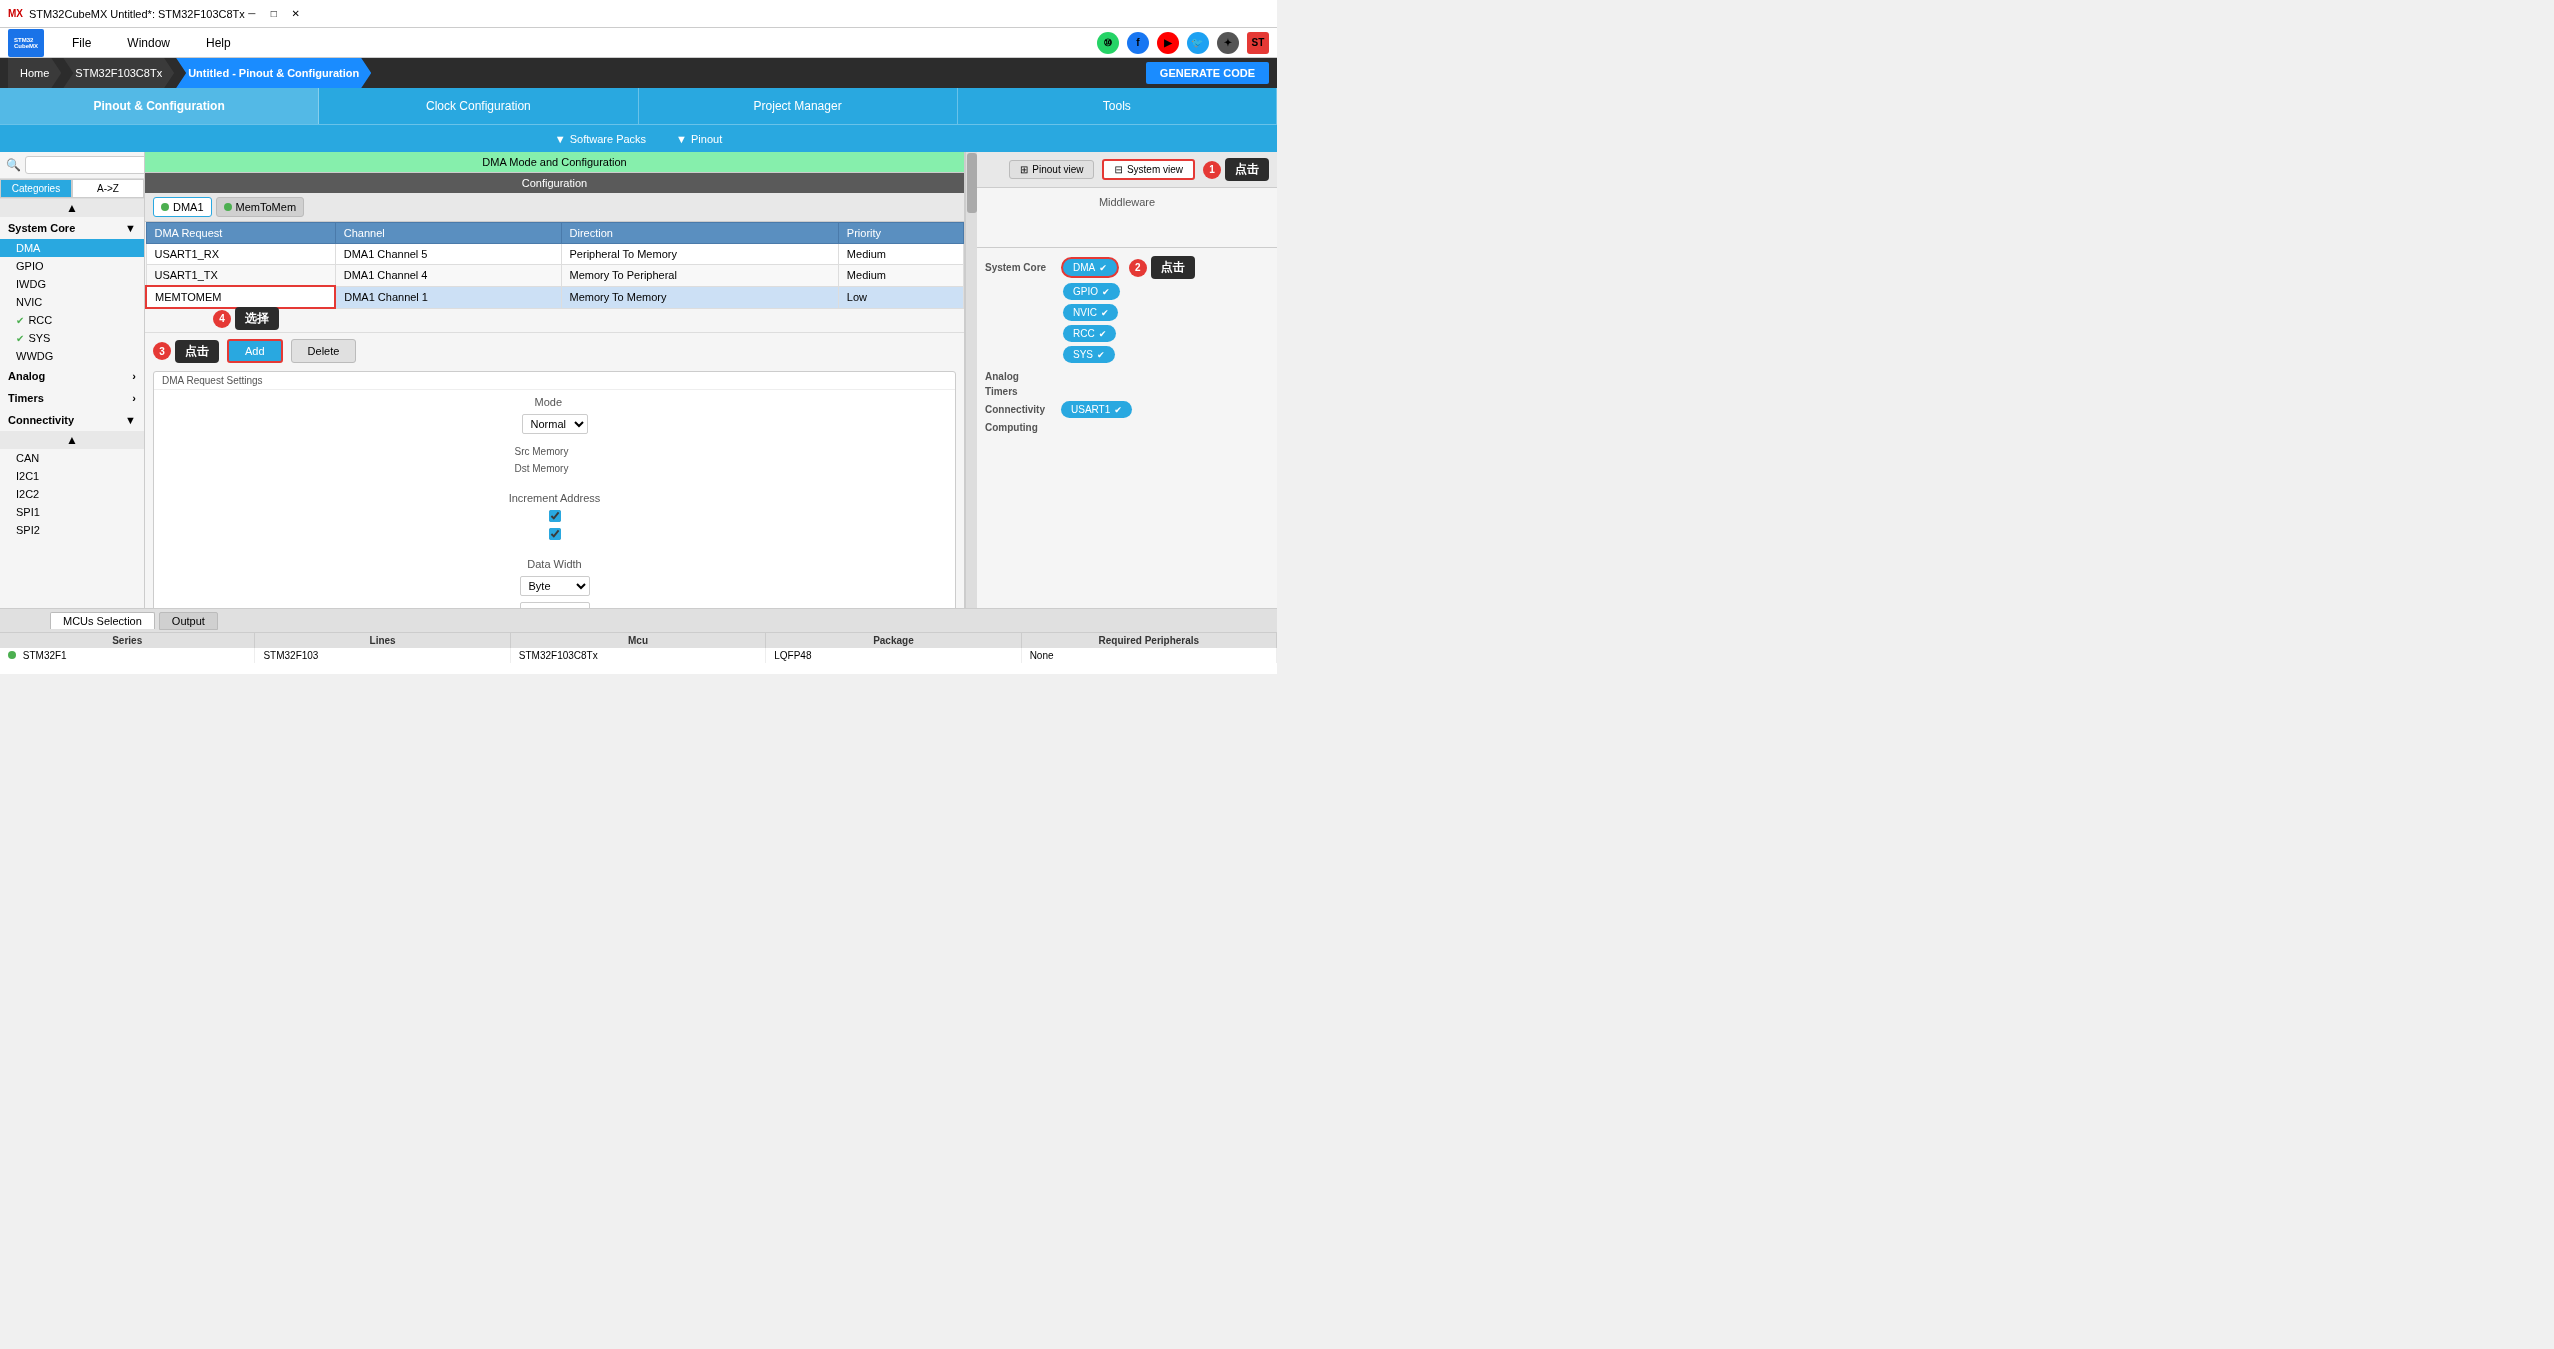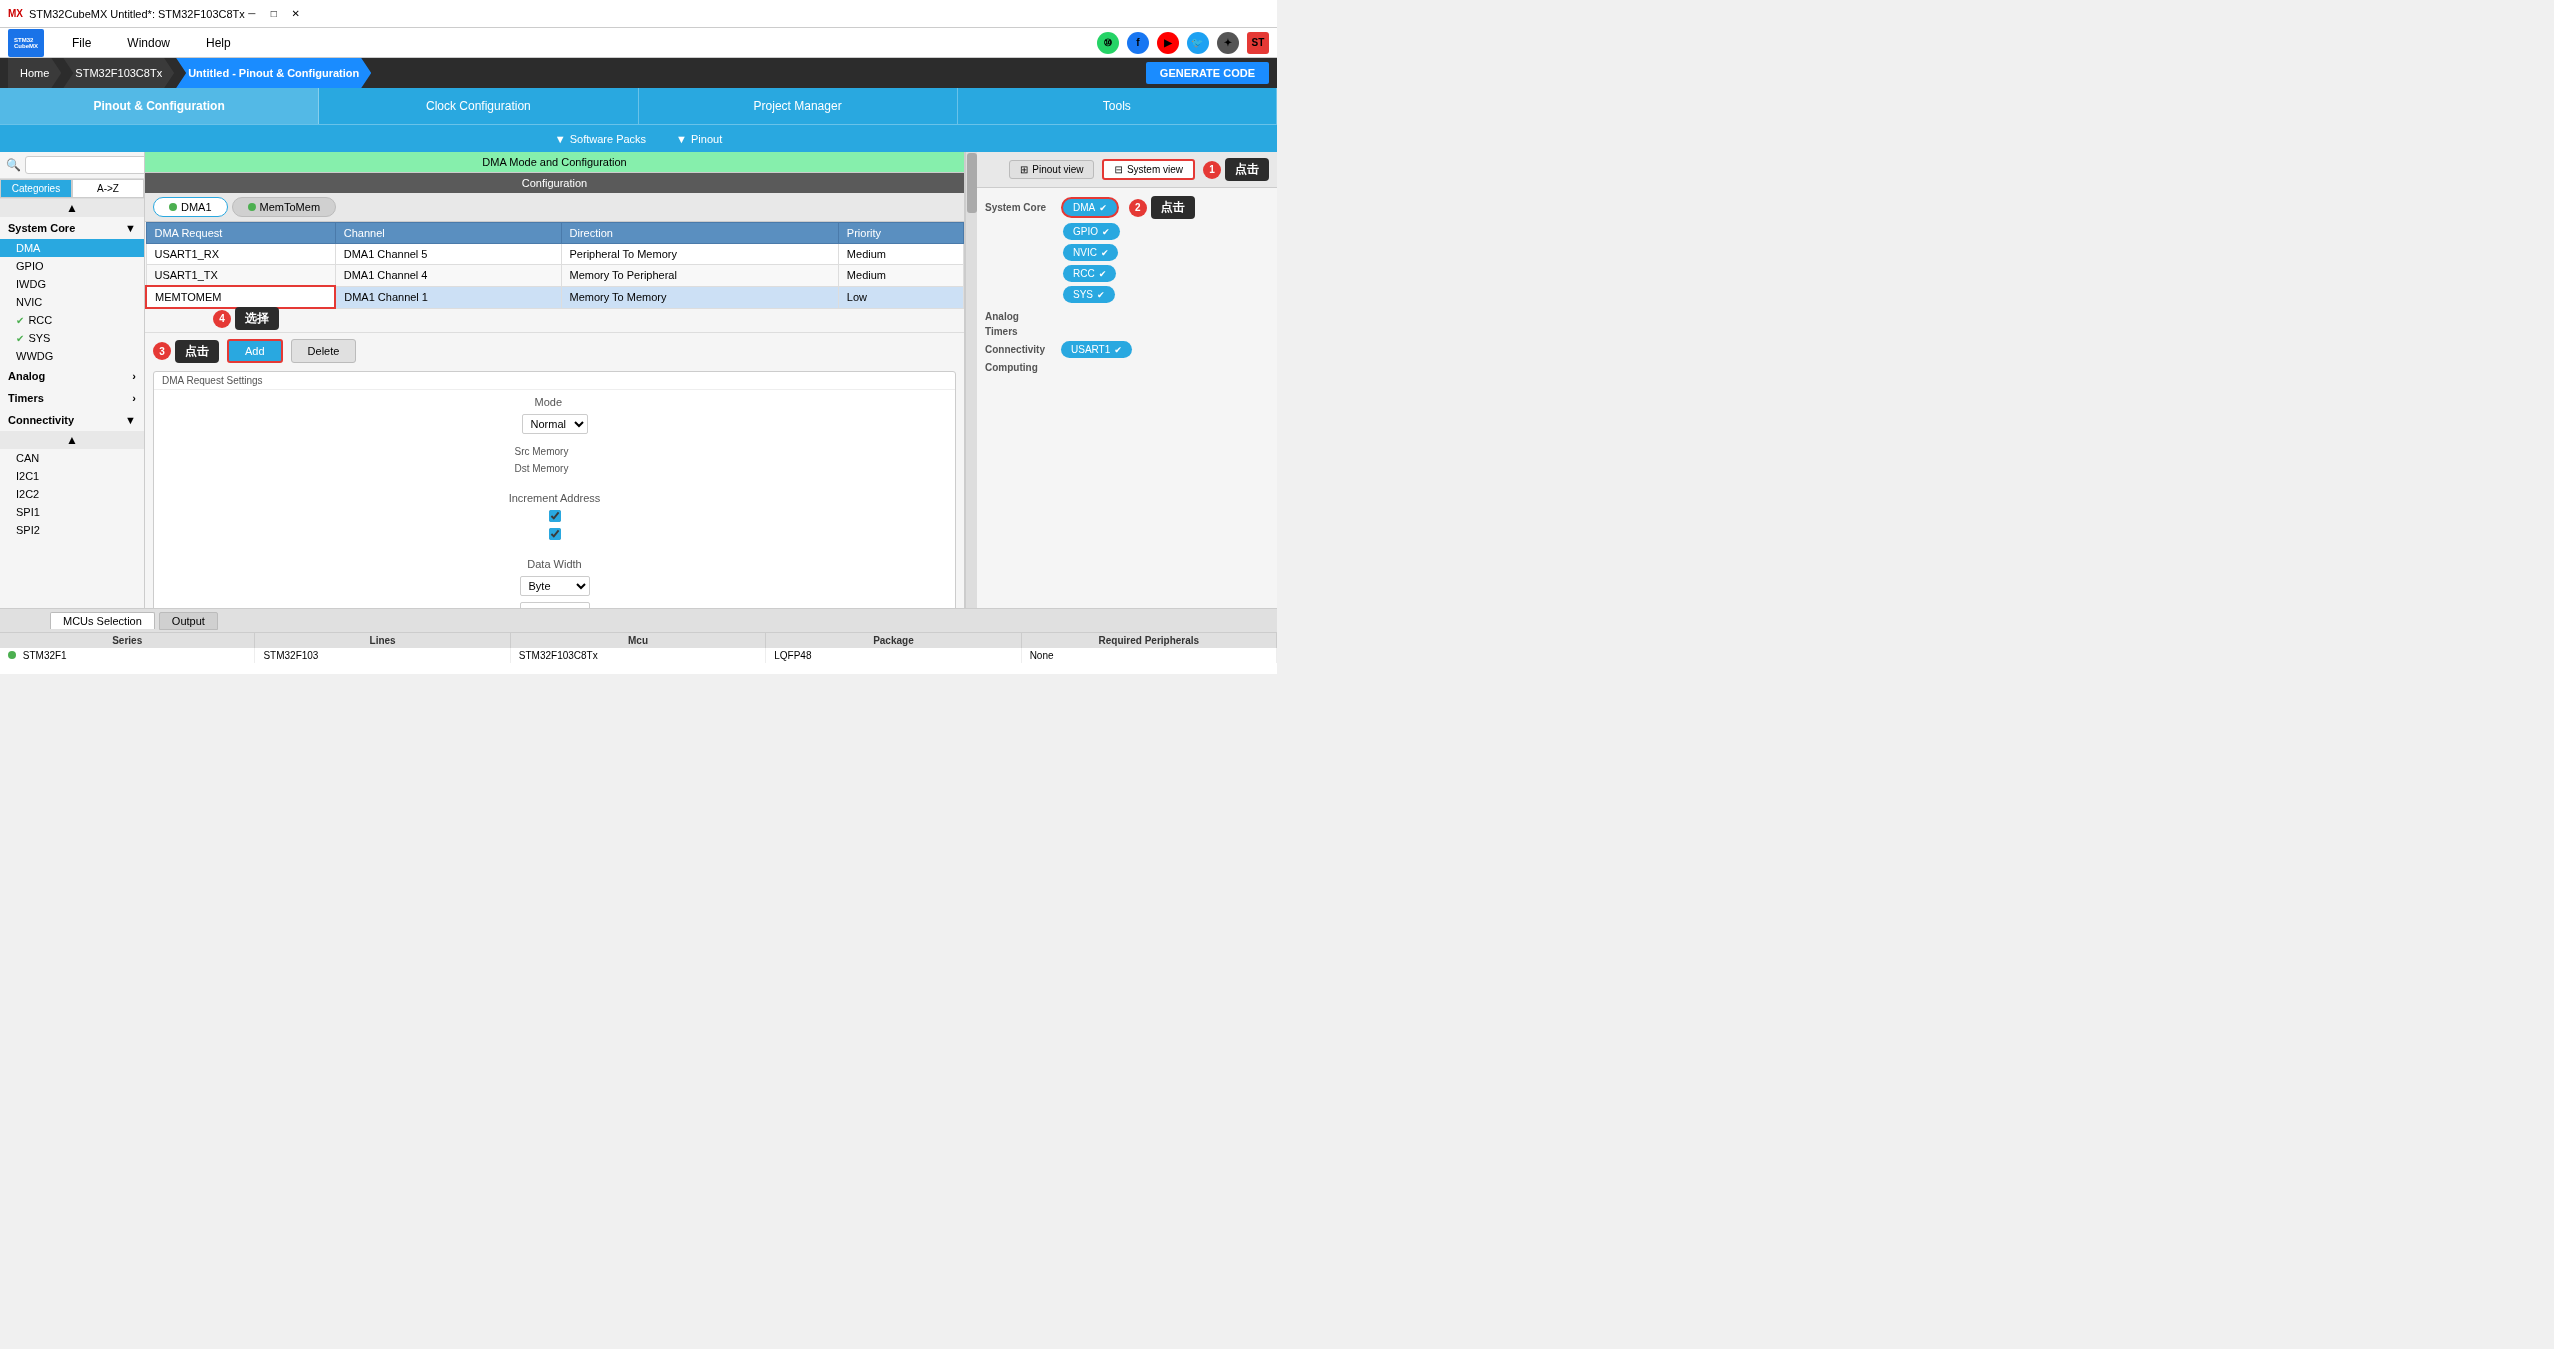--- a/index.html
+++ b/index.html
@@ -206,24 +206,24 @@
       text-align: center;
     }
     #dma-tabs {
       display: flex;
       background: #e8e8e8;
       padding: 4px 8px;
       gap: 4px;
       border-bottom: 1px solid #ccc;
     }
     .dma-tab {
-      padding: 3px 15px;
+      padding: 3px 7px;
       background: #d0d0d0;
       border: 1px solid #bbb;
-      border-radius: 10px;
+      border-radius: 3px;
       font-size: 11px;
       cursor: pointer;
       display: flex;
       align-items: center;
       gap: 4px;
     }
     .dma-tab.active { background: #fff; border-color: #29a8e0; }
     .dma-tab .dot { width: 8px; height: 8px; border-radius: 50%; background: #4caf50; display: inline-block; }
 
     
@@ -713,20 +713,23 @@
       <div class="view-btn active">
         <span>⊟</span>
         <span>System view</span>
       </div>
       <div class="inline-callout">
         <div class="callout-num">1</div>
         <div class="callout">点击</div>
       </div>
     </div>
 
+    <div id="middleware-section">
+      <div id="middleware-title">Middleware</div>
+    </div>
 
     <div id="system-view-section">
       <div class="sv-row">
         <span class="sv-label">System Core</span>
         <div class="sv-chip blue selected">
           <span>DMA</span>
           <span class="chip-check">✔</span>
         </div>
         <div style="display:flex; align-items:center; gap:4px; margin-left:4px;">
           <div class="callout-num">2</div>

